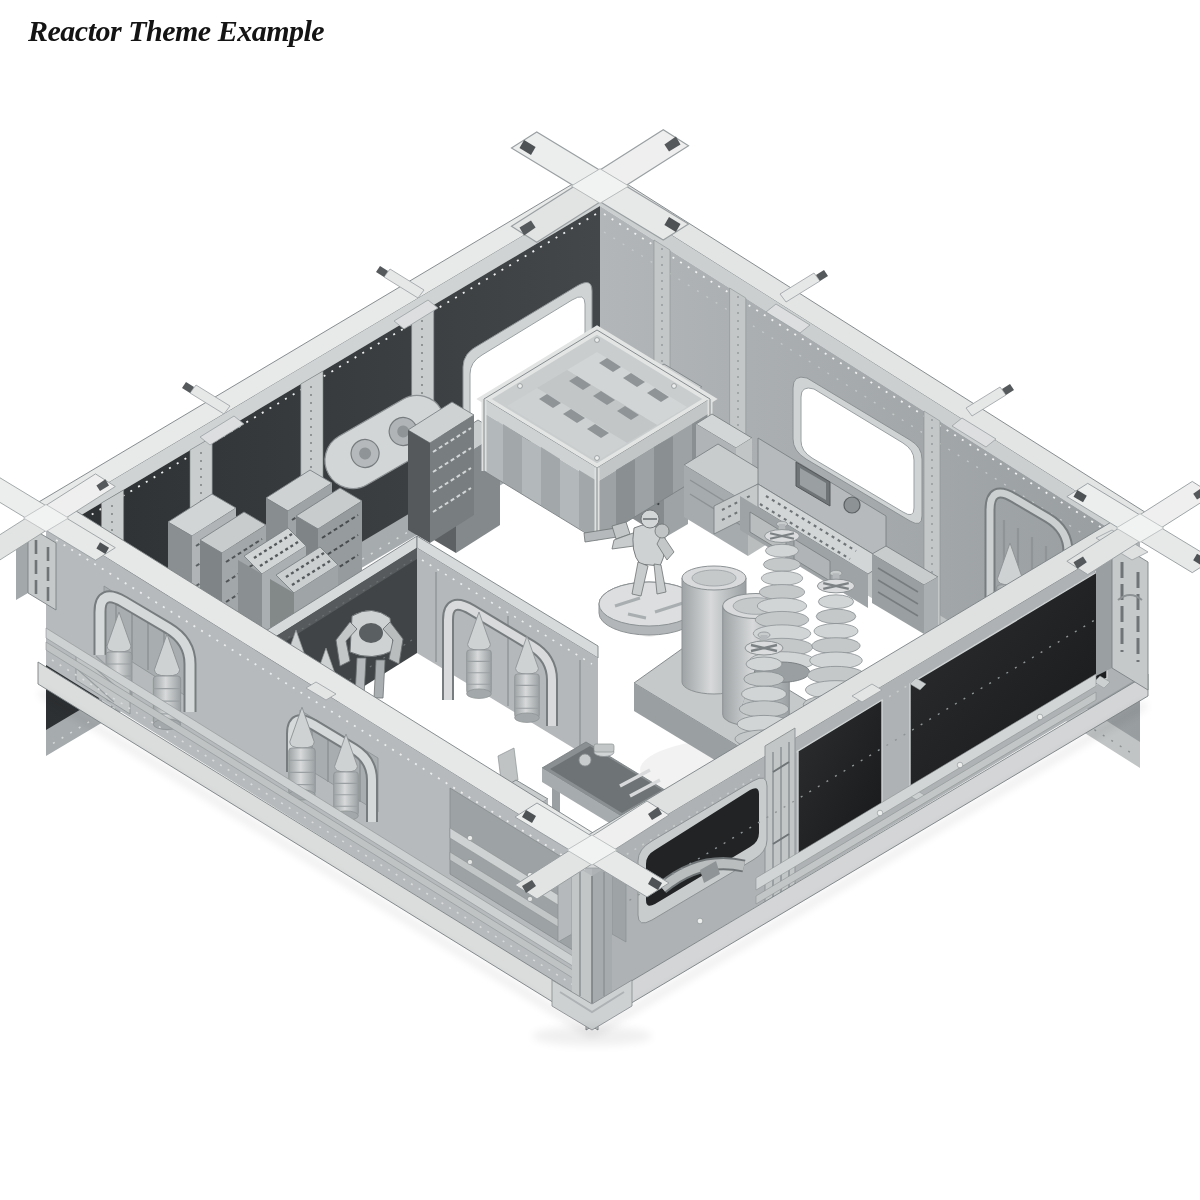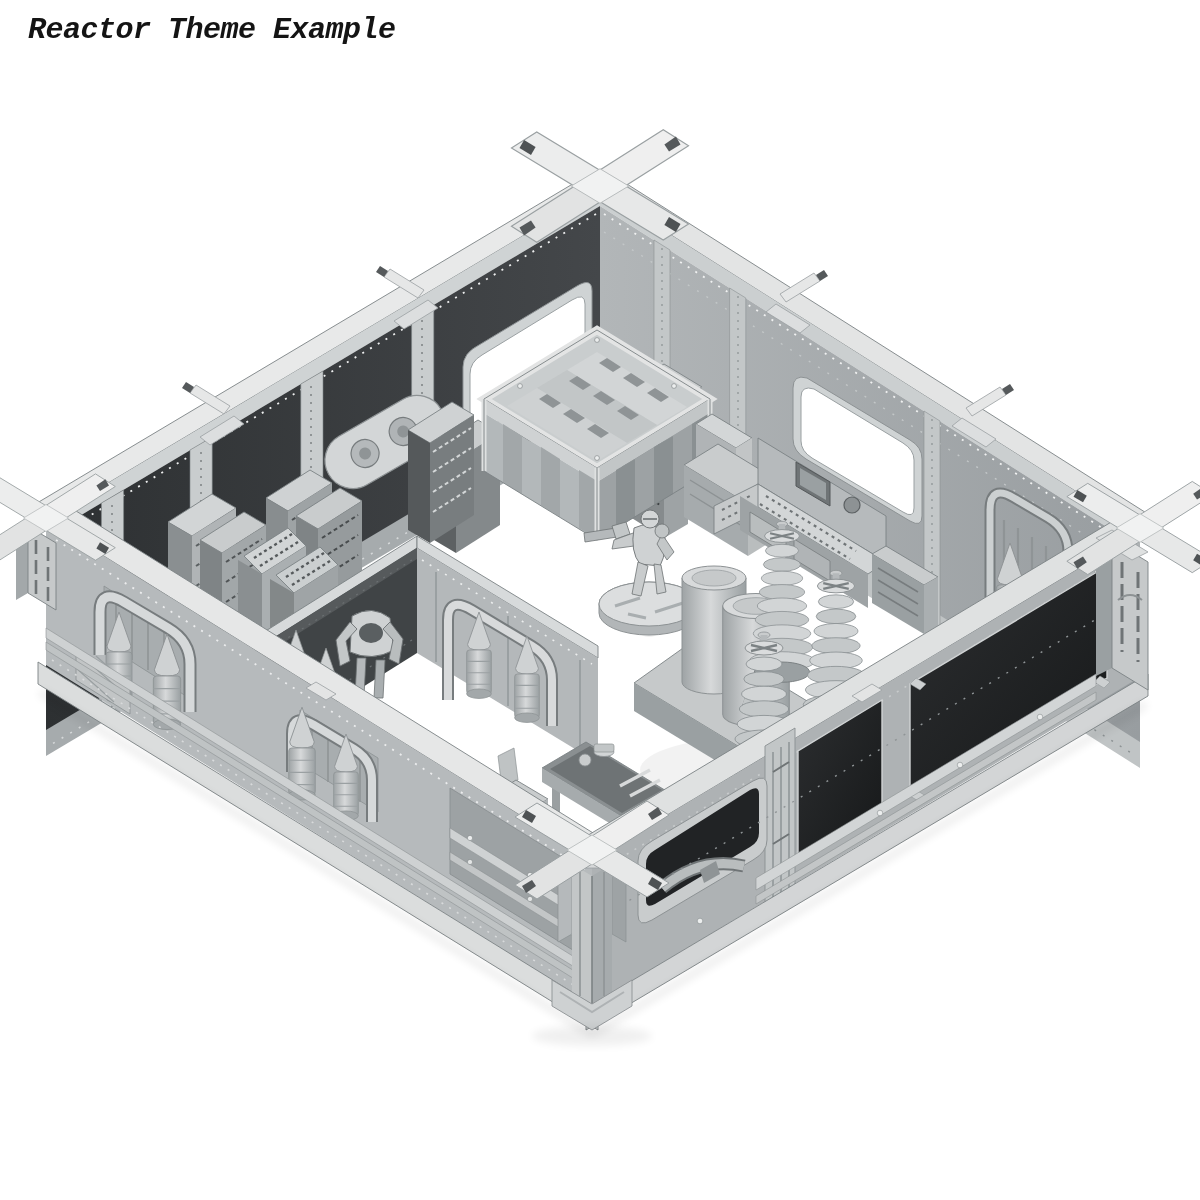--- a/index.html
+++ b/index.html
@@ -1,21 +1,21 @@
 <!DOCTYPE html>
 <html style="--bg: #ffffff; --ink: #141414; --top-light: #e8e9e9; --trim: #d6d9da; --face-dark: #3b3e40; --face-light: #a9aeb0; --panel-dark: #232527; --metal: #b5b9bb; --shade: #8d9294; --line: #7c8284;"><head>
 <meta charset="utf-8">
 <style>
   :root{
     --bg:#ffffff; --ink:#141414; --top-light:#e8e9e9; --trim:#d6d9da;
     --face-dark:#3b3e40; --face-light:#a9aeb0; --panel-dark:#232527;
     --metal:#b5b9bb; --shade:#8d9294; --line:#7c8284;
   }
   html,body{margin:0;padding:0;background:var(--bg);width:1200px;height:1200px;overflow:hidden;}
-  .page{position:relative;width:1200px;height:1048px;background:var(--bg);font-family:Liberation Mono, monospace;}
+  .page{position:relative;width:1200px;height:1048px;background:var(--bg);font-family:Liberation Serif, serif;}
   .title{position:absolute;left:28px;top:14px;font-size:30px;line-height:1.1;font-weight:700;font-style:italic;
          color:var(--ink);letter-spacing:-0.5px;}
   svg{position:absolute;left:0;top:0;}
   .sd{stroke:var(--line);stroke-width:.9;stroke-linejoin:round;}
   .nd{stroke:none;}
 </style>
 </head>
 <body>
 
 <div class="page">

